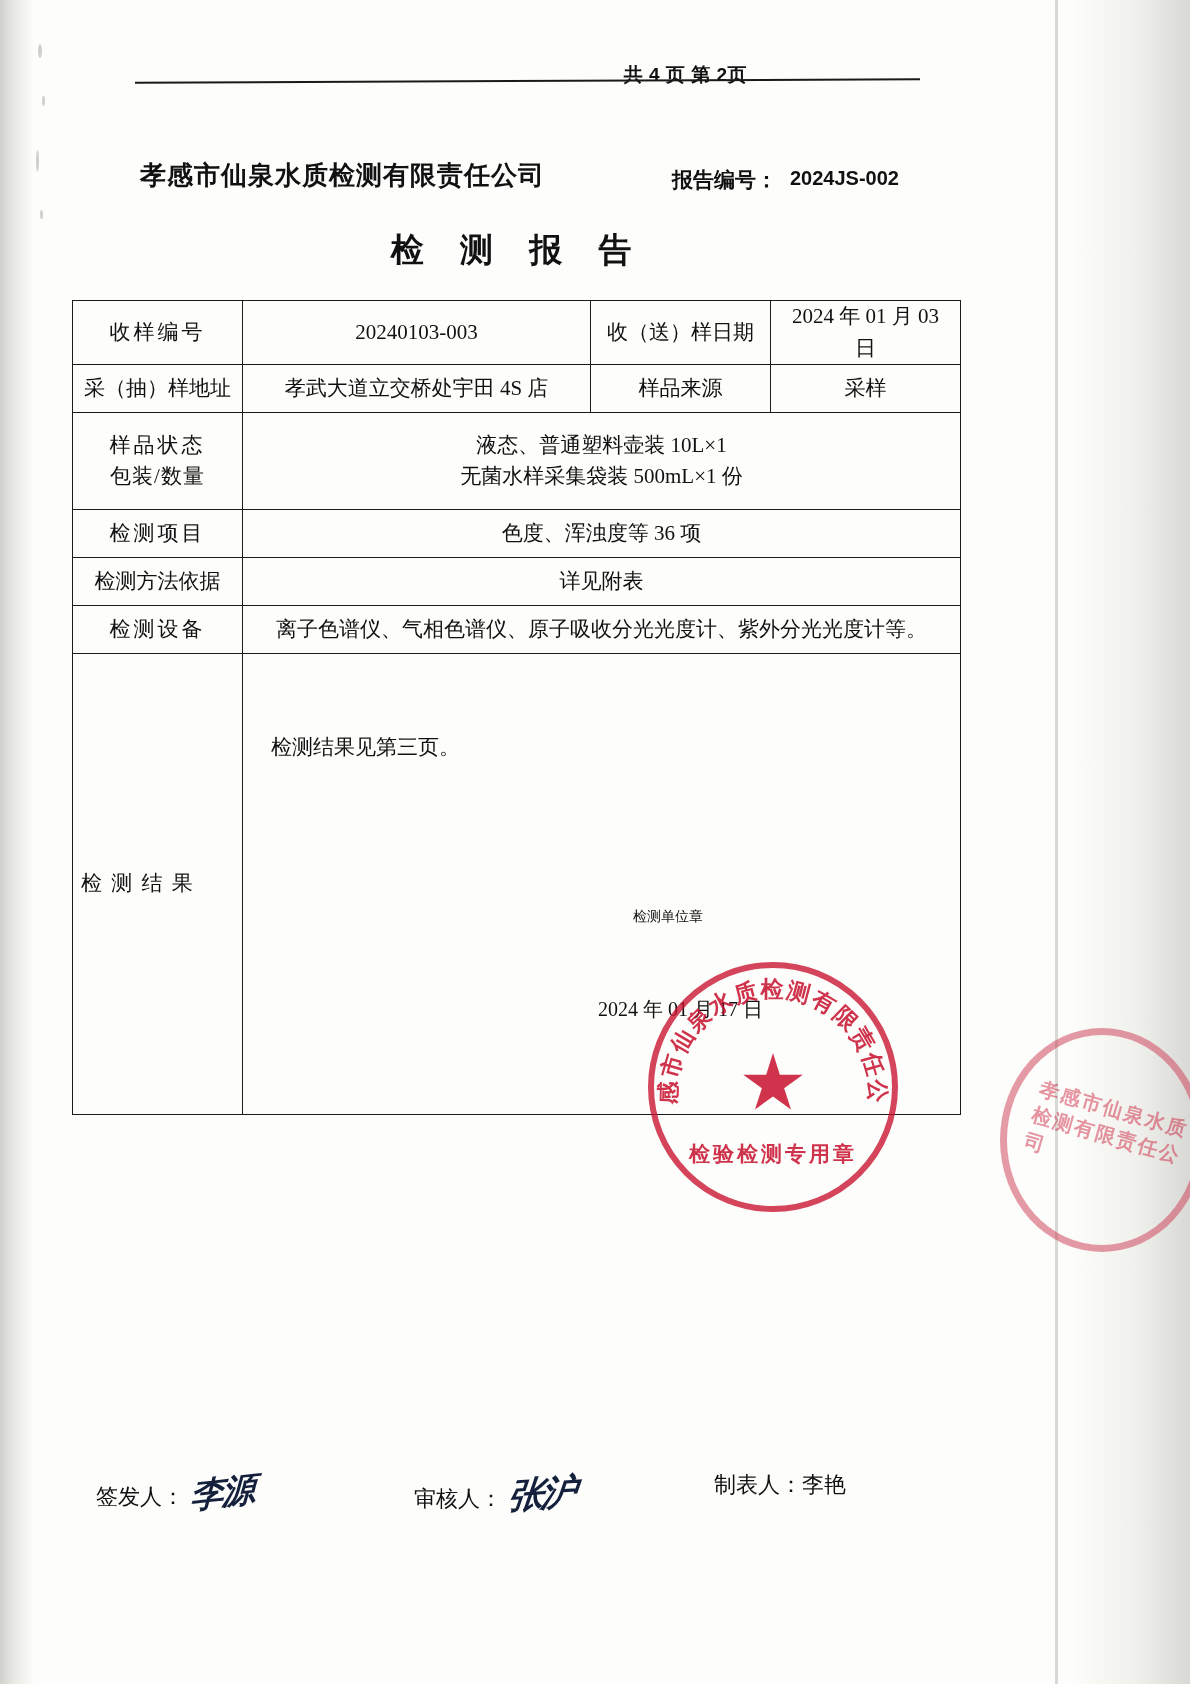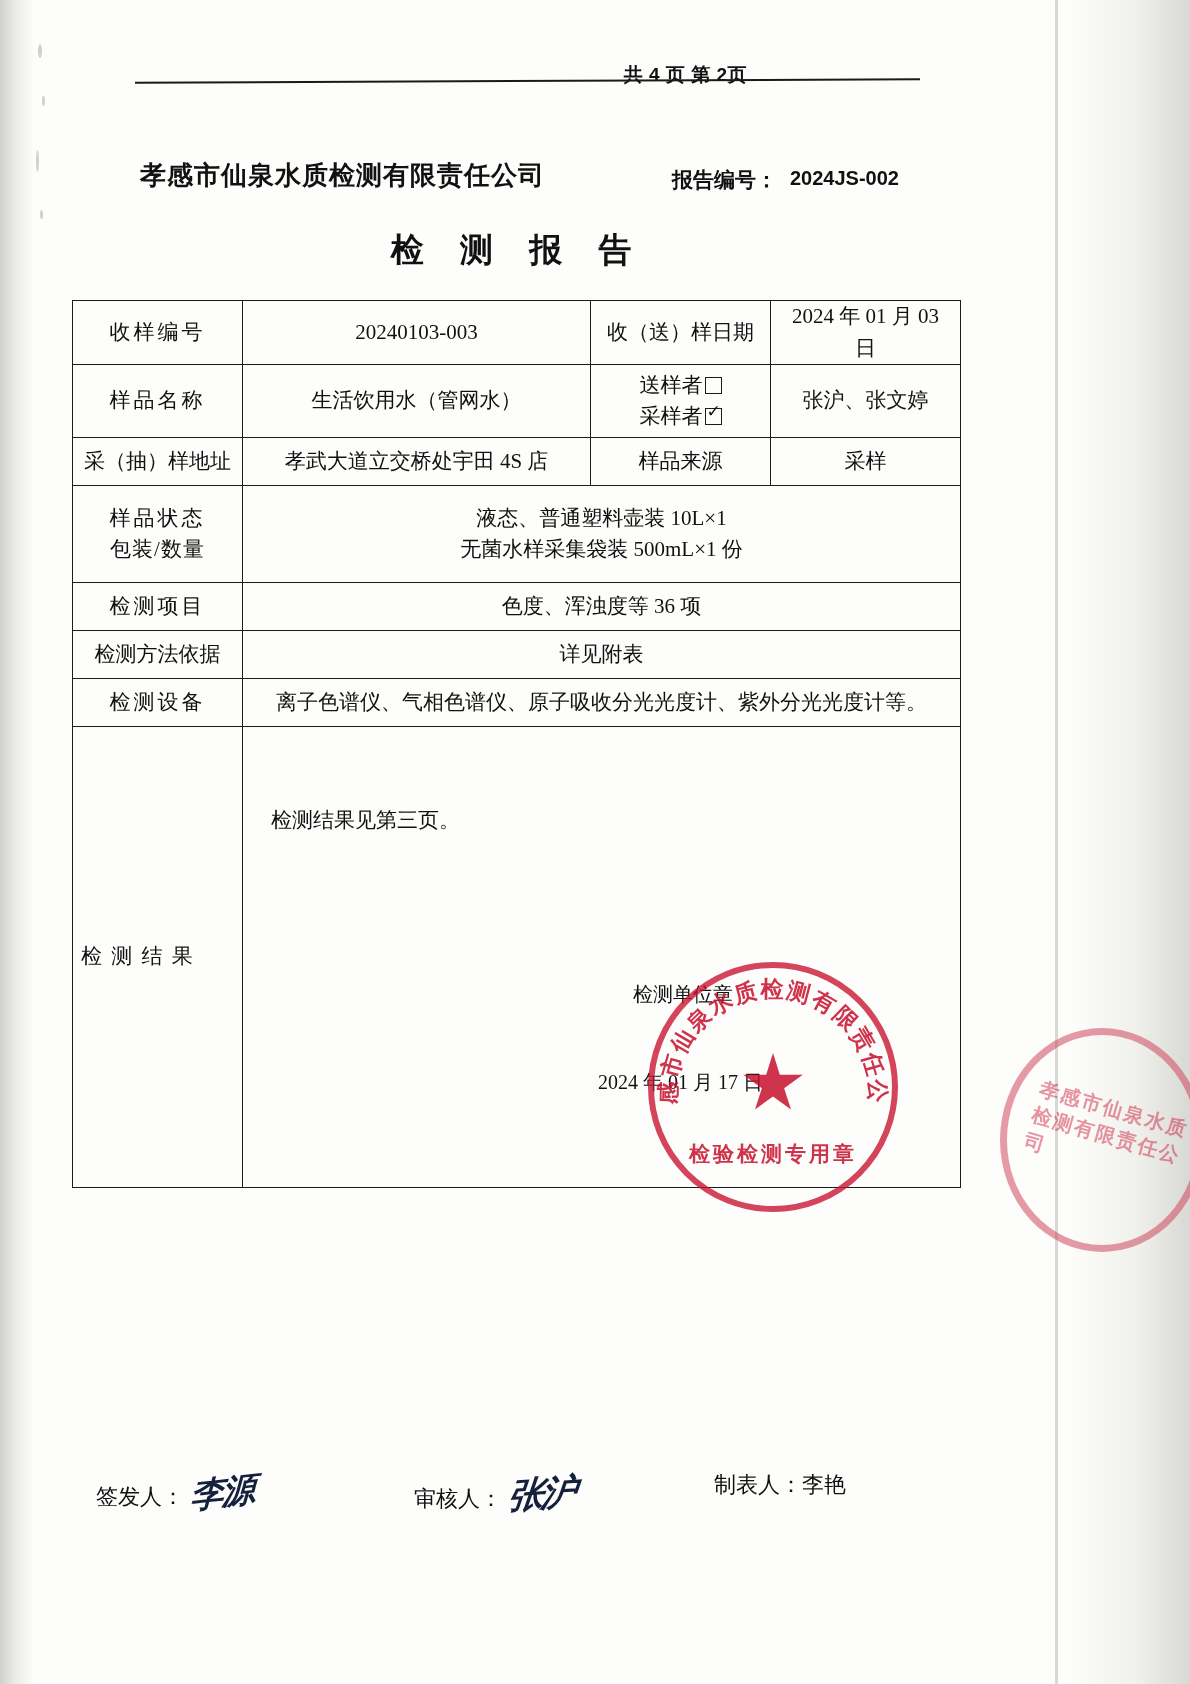--- a/index.html
+++ b/index.html
@@ -154,21 +154,21 @@
   .result-text {
     position: absolute;
     left: 28px;
     top: 78px;
     font-size: 21px;
   }
   .seal-label {
     position: absolute;
     left: 390px;
     top: 252px;
-    font-size: 20px;
+    font-size: 14px;
   }
   .seal-date {
     position: absolute;
     left: 355px;
     top: 340px;
     font-size: 20px;
   }
 
   .note-cell {
     height: 110px;
@@ -330,33 +330,20 @@
       </colgroup>
 
       <tbody>
           <tr class="row-h">
         <td class="lbl">收样编号</td>
         <td class="ctr">20240103-003</td>
         <td class="ctr">收（送）样日期</td>
         <td class="ctr">2024 年 01 月 03 日</td>
       </tr>
 
-      <tr>
-        <td class="lbl" style="height:72px">样品名称</td>
-        <td class="ctr">生活饮用水（管网水）</td>
-        <td class="ctr two-line">
-          <div>
-            <span>送样者</span><span class="chk"></span>
-          </div>
-          <div>
-            <span>采样者</span><span class="chk checked"></span>
-          </div>
-        </td>
-        <td class="ctr">张沪、张文婷</td>
-      </tr>
 
       <tr class="row-h">
         <td class="lbl" style="letter-spacing:0">采（抽）样地址</td>
         <td class="ctr">孝武大道立交桥处宇田 4S 店</td>
         <td class="ctr">样品来源</td>
         <td class="ctr">采样</td>
       </tr>
 
 
       <tr>

